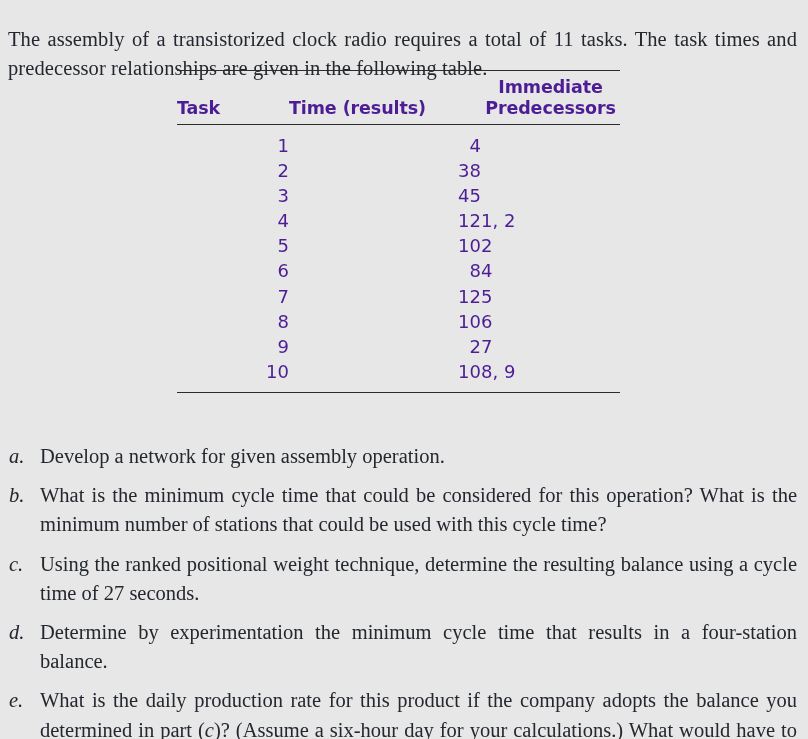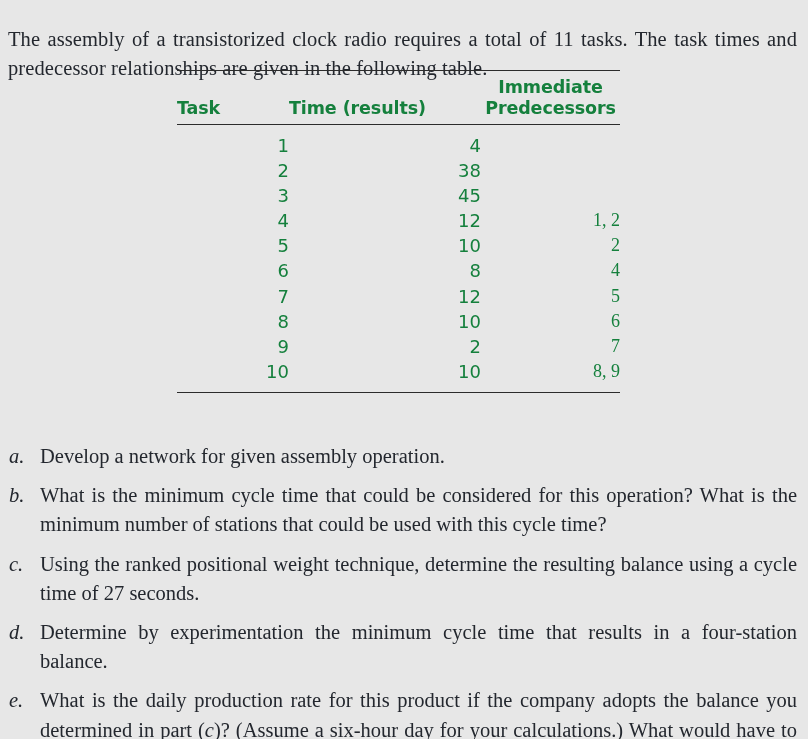--- a/index.html
+++ b/index.html
@@ -55,21 +55,21 @@
   .rule-bot { border-top: 1.6px solid #2c2c2c; }
 
   table.tbl {
     border-collapse: collapse;
     width: 100%;
     table-layout: fixed;
   }
   table.tbl th, table.tbl td {
     padding: 0;
     border: 0;
-    color: #15803d;
+    color: #4c1d95;
   }
   table.tbl th {
     font-weight: bold;
     font-size: 17.5px;
     line-height: 21px;
     vertical-align: bottom;
     padding-bottom: 5px;
     padding-top: 6px;
     letter-spacing: -0.1px;
   }
@@ -81,21 +81,21 @@
   th.th-time { text-align: left;  padding-left: 26px; }
   th.th-pred { text-align: center; }
 
   table.tbl td {
     font-size: 18px;
     line-height: 25.1px;
     font-weight: 400;
   }
   td.td-task { text-align: right; padding-right: 24px; }
   td.td-time { text-align: right; padding-right: 73px; }
-  td.td-pred { text-align: right; padding-right: 8px; font-family: Liberation Serif, serif; }
+  td.td-pred { text-align: left; padding-right: 8px; }
 
   tbody tr:first-child td { padding-top: 8px; }
   tbody tr:last-child  td { padding-bottom: 8px; }
 
   
   .qlist {
     position: absolute;
     left: 8px;
     top: 442px;
     width: 789px;

